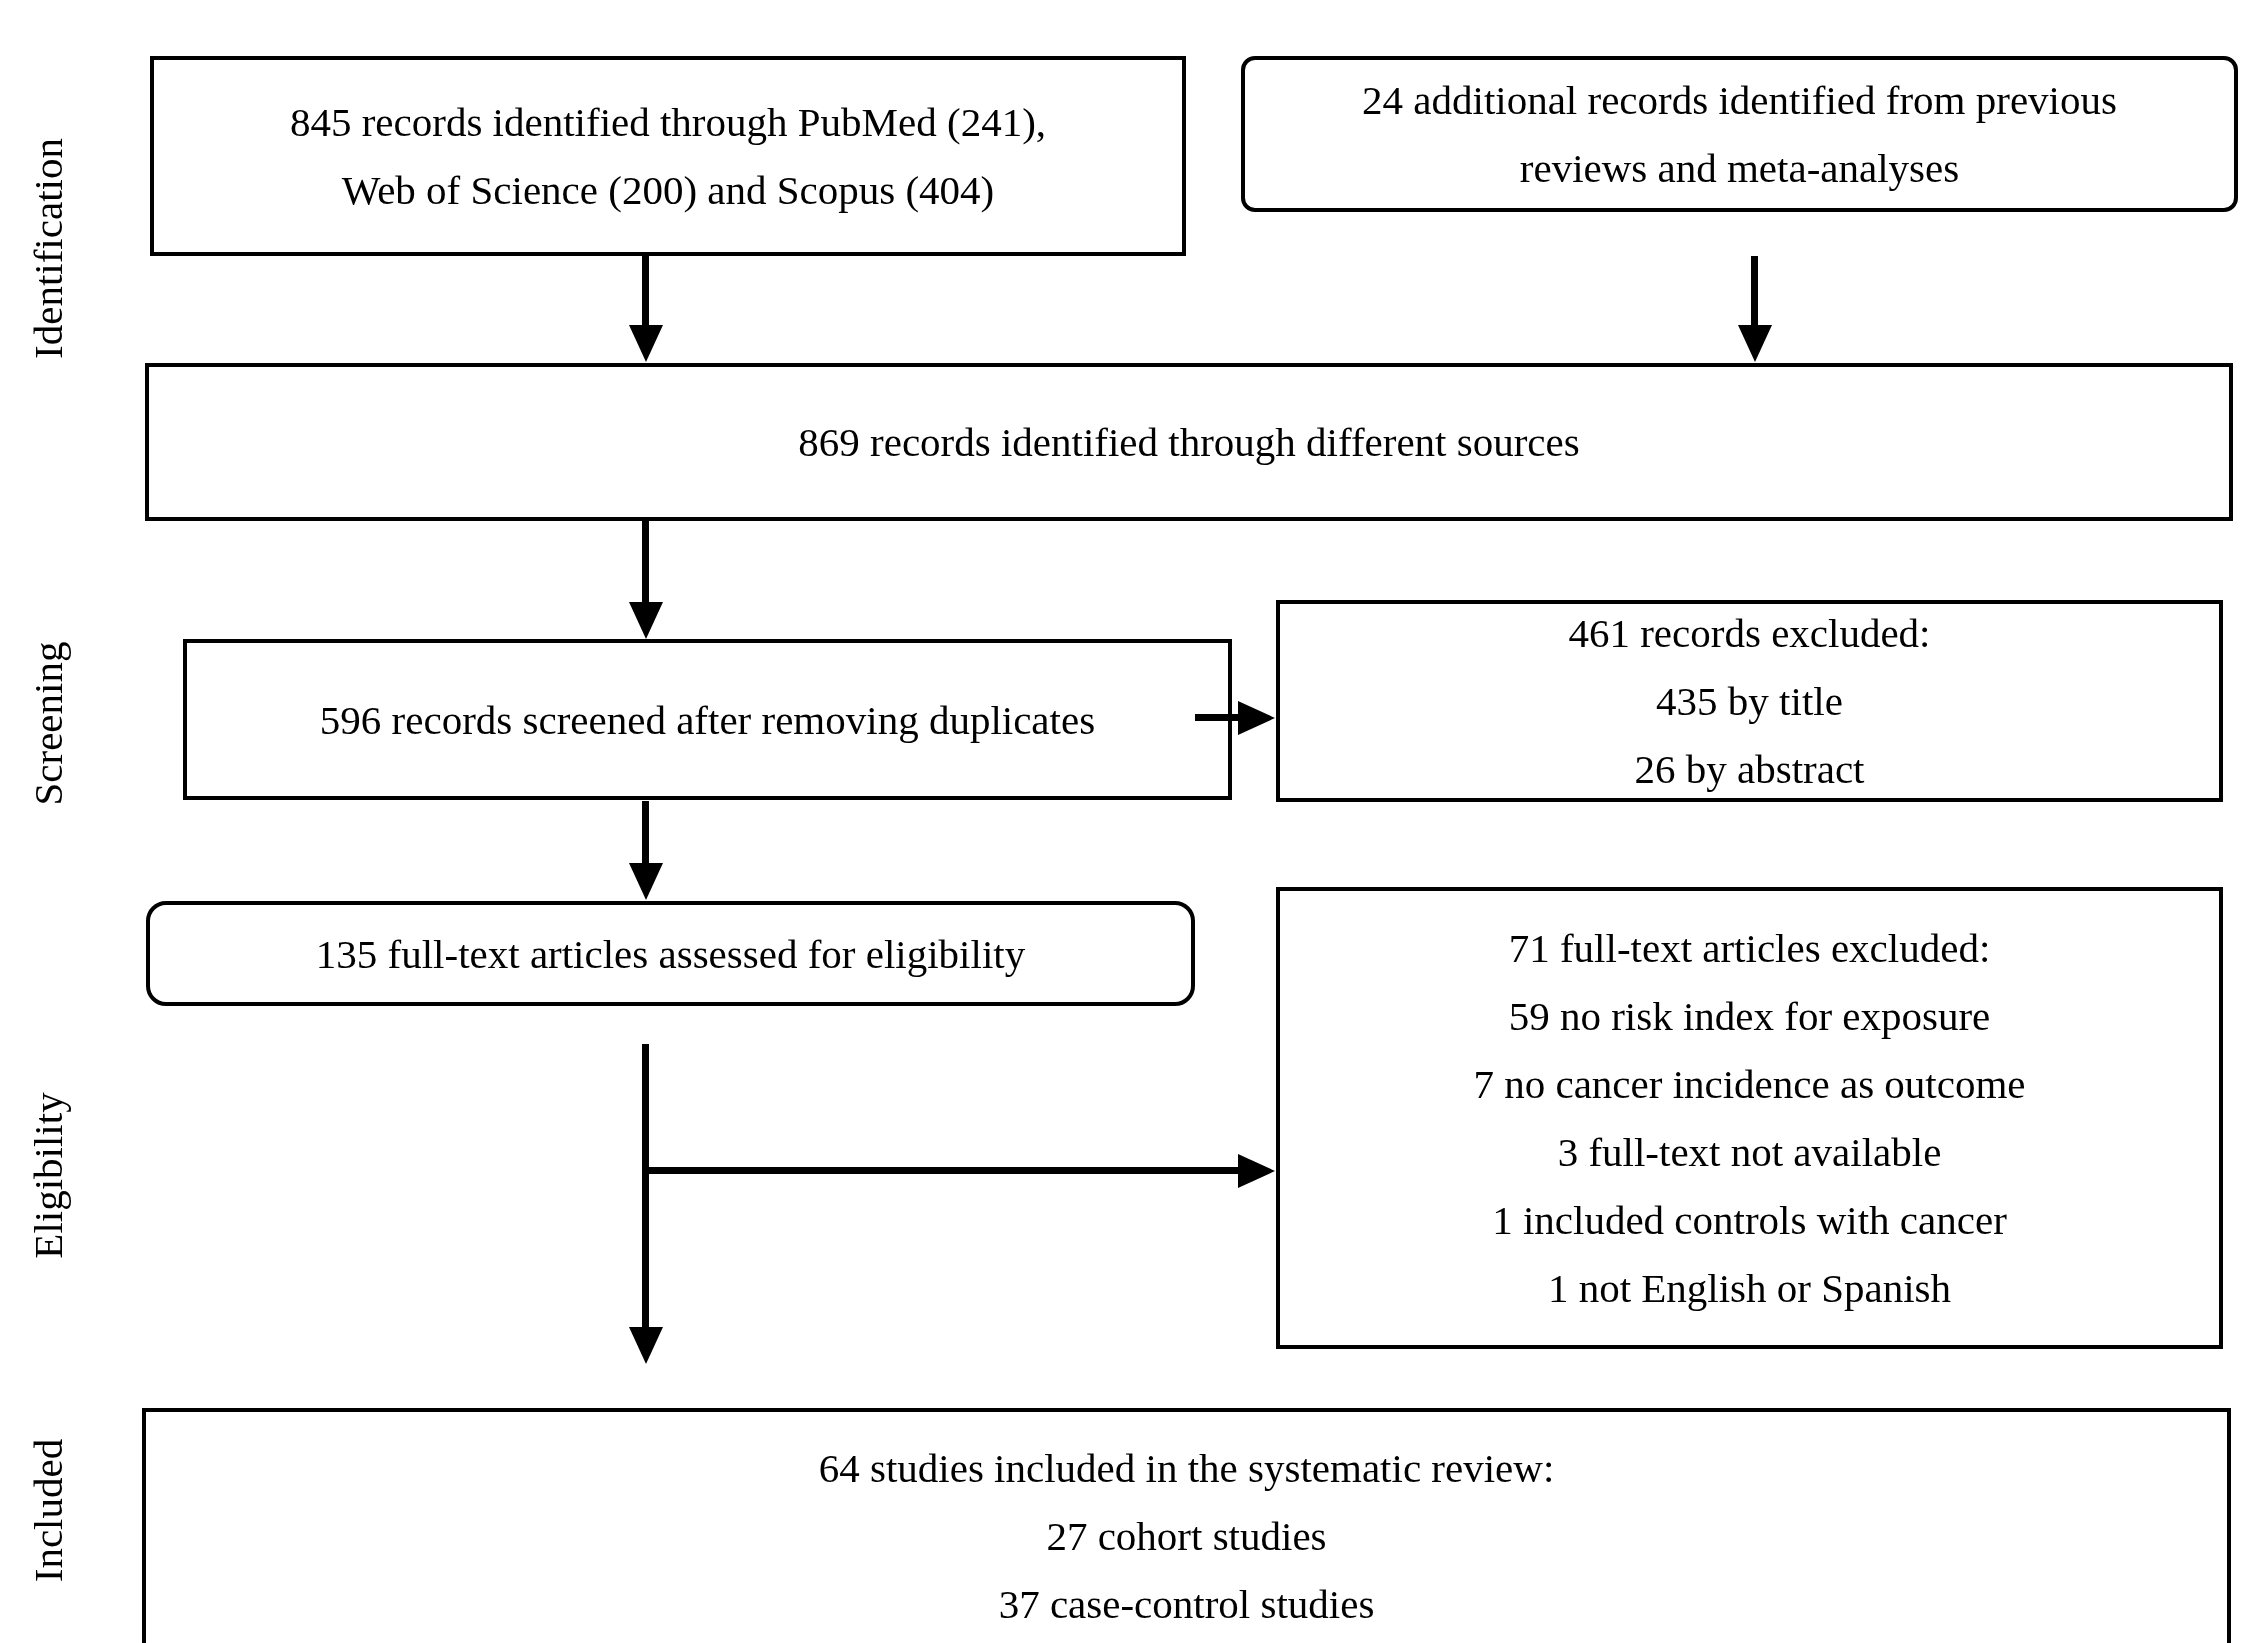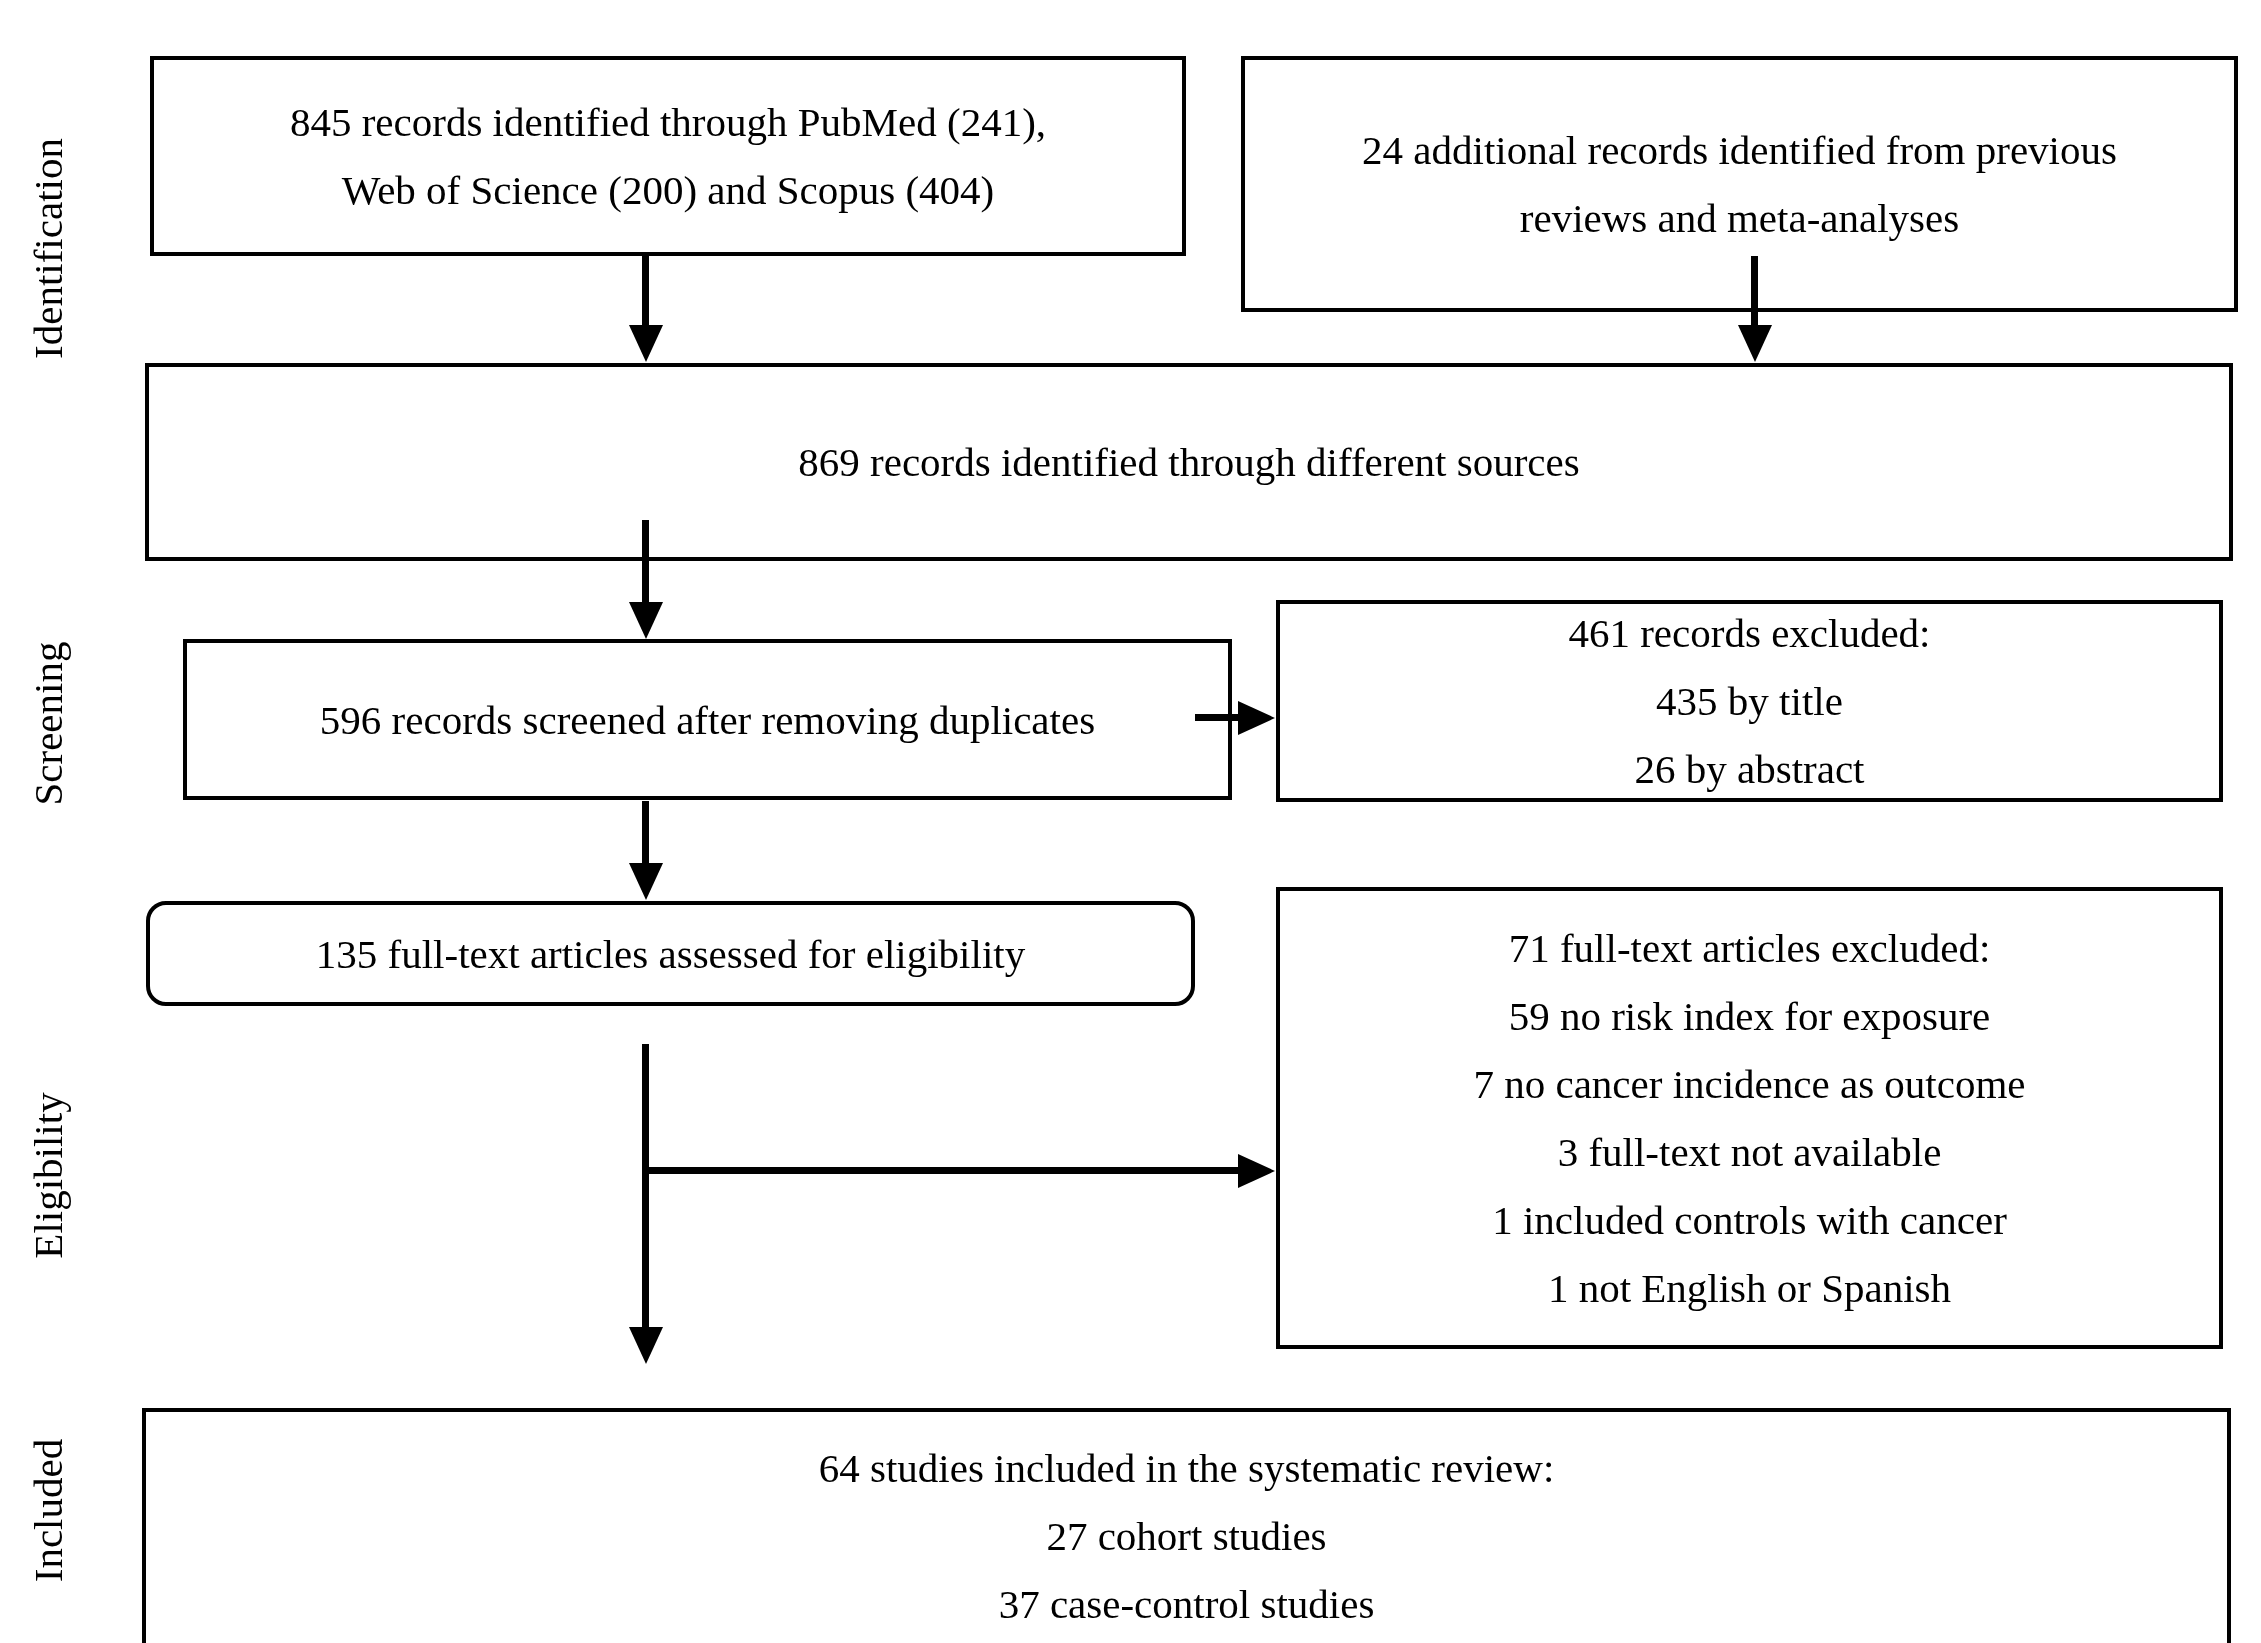--- a/index.html
+++ b/index.html
@@ -90,26 +90,26 @@
   <div class="stage-label" style="left:-145px;top:228px;">Identification</div>
   <div class="stage-label" style="left:-145px;top:703px;">Screening</div>
   <div class="stage-label" style="left:-145px;top:1155px;">Eligibility</div>
   <div class="stage-label" style="left:-145px;top:1490px;">Included</div>
 
   <div class="fbox" style="left:150px;top:56px;width:1036px;height:200px;">
     <div class="line">845 records identified through PubMed (241),</div>
     <div class="line">Web of Science (200) and Scopus (404)</div>
   </div>
 
-  <div class="fbox" style="left:1241px;top:56px;width:997px;height:256px;">
+  <div class="fbox" style="left:1241px;top:56px;width:997px;height:156px;border-radius:14px;">
     <div class="line">24 additional records identified from previous</div>
     <div class="line">reviews and meta-analyses</div>
   </div>
 
-  <div class="fbox" style="left:145px;top:363px;width:2088px;height:198px;">
+  <div class="fbox" style="left:145px;top:363px;width:2088px;height:158px;">
     <div class="line">869 records identified through different sources</div>
   </div>
 
   <div class="fbox" style="left:146px;top:639px;width:1049px;height:161px;margin-left:37px;">
     <div class="line">596 records screened after removing duplicates</div>
   </div>
 
   <div class="fbox" style="left:1276px;top:600px;width:947px;height:202px;">
     <div class="line">461 records excluded:</div>
     <div class="line">435 by title</div>

